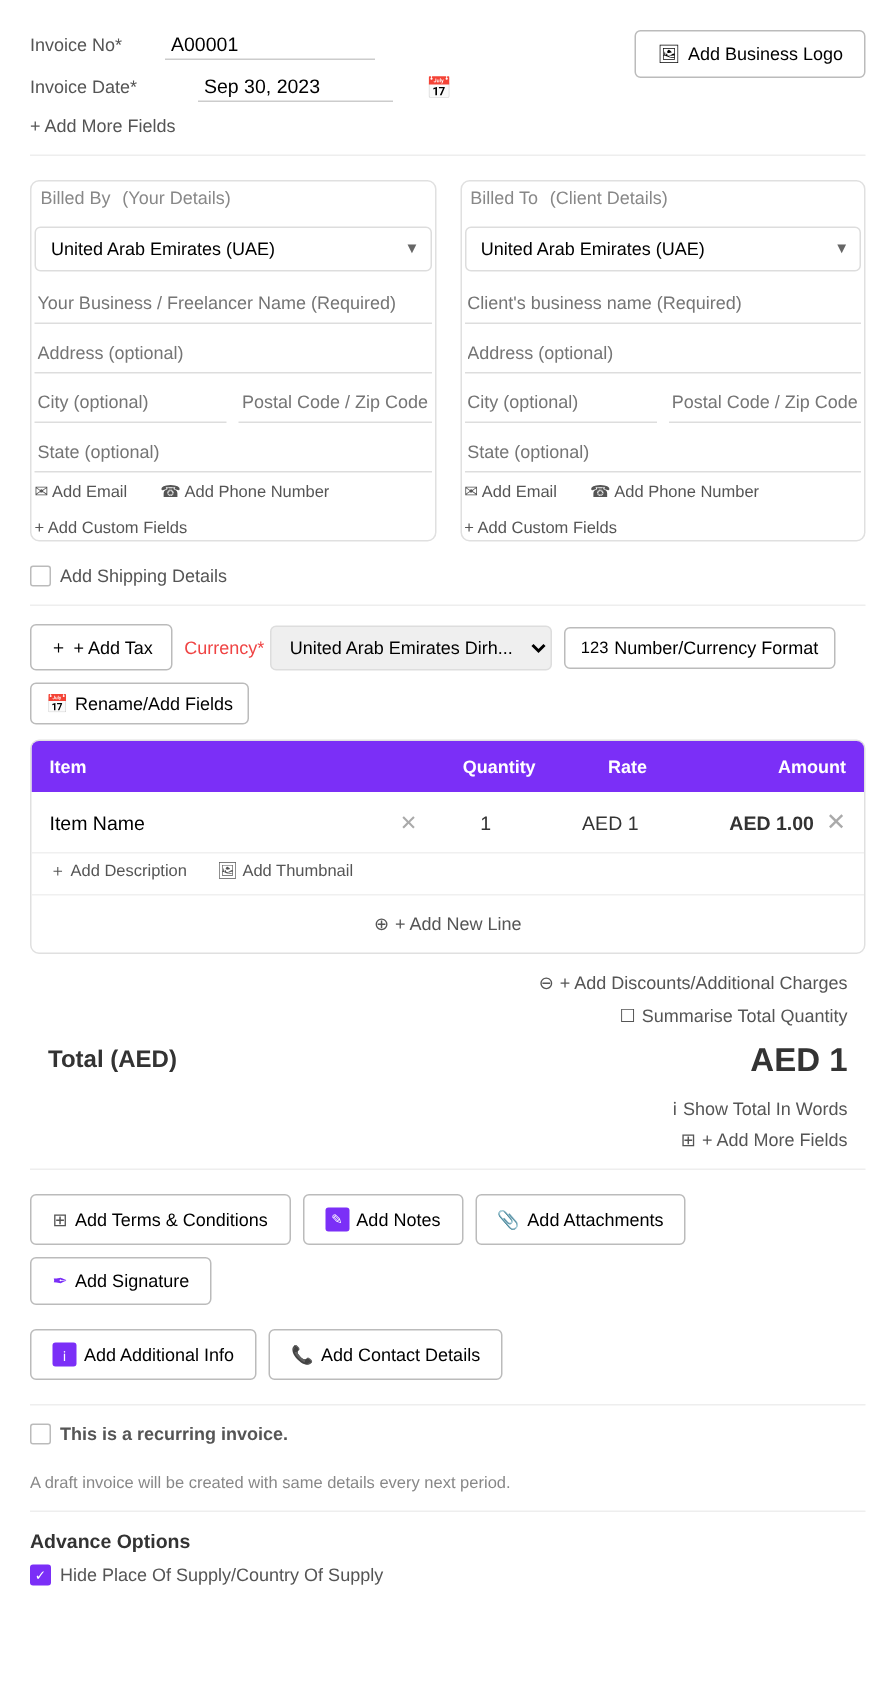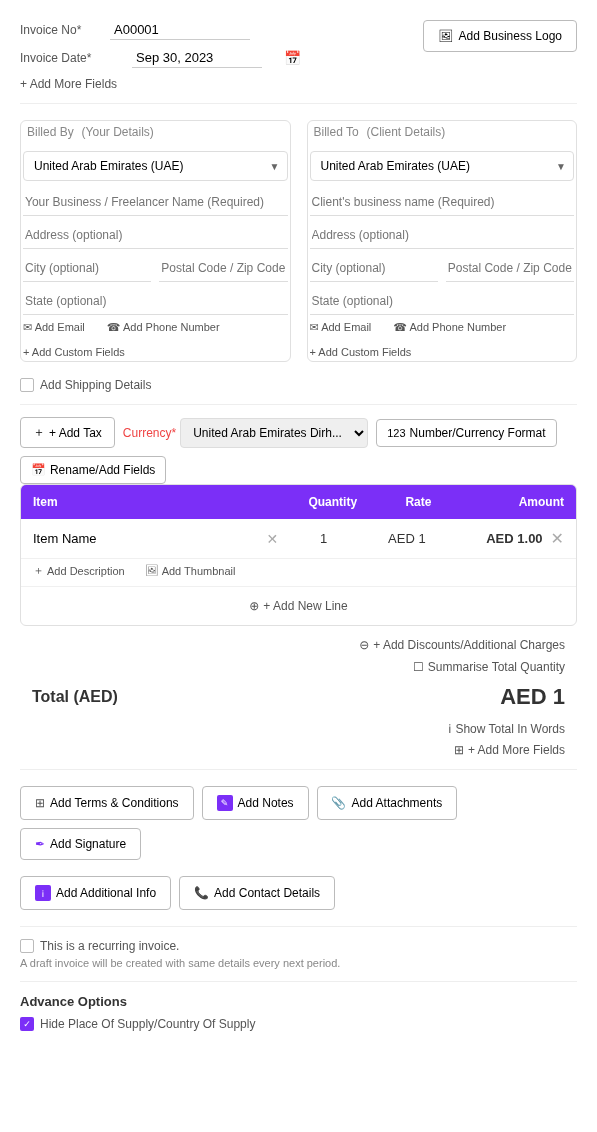--- a/index.html
+++ b/index.html
@@ -37,21 +37,21 @@
     .btn-outline { border: 1px solid #bbb; background: #fff; border-radius: 4px; padding: 6px 12px; font-size: 12px; cursor: pointer; display: inline-flex; align-items: center; gap: 4px; }
     
     .currency-wrapper { display: flex; align-items: center; gap: 4px; }
     .currency-label { font-size: 12px; color: #333; }
     .currency-label span { color: #ef4444; }
     .currency-select { border: 1px solid #ddd; border-radius: 4px; padding: 6px 8px; font-size: 12px; min-width: 160px; cursor: pointer; }
     
     .btn-number-format { border: 1px solid #bbb; background: #fff; border-radius: 4px; padding: 6px 10px; font-size: 12px; cursor: pointer; display: inline-flex; align-items: center; gap: 4px; }
     .btn-rename { border: 1px solid #bbb; background: #fff; border-radius: 4px; padding: 6px 10px; font-size: 12px; cursor: pointer; display: inline-flex; align-items: center; gap: 4px; }
     
-    .items-table { width: 100%; border: 1px solid #e0e0e0; border-radius: 6px; overflow: hidden; margin-top: 0; }
+    .items-table { width: 100%; border: 1px solid #e0e0e0; border-radius: 6px; overflow: hidden; margin-top: 10px; }
     .items-header { background: #7b2ff7; color: #fff; display: flex; padding: 10px 12px; font-size: 12px; font-weight: bold; }
     .col-item { flex: 3; }
     .col-qty { flex: 1; text-align: center; }
     .col-rate { flex: 1; text-align: center; }
     .col-amount { flex: 1.2; text-align: right; }
     
     .item-row { display: flex; align-items: center; padding: 10px 12px; border-bottom: 1px solid #f0f0f0; gap: 8px; }
     .item-name-input { border: none; outline: none; font-size: 13px; flex: 3; }
     .item-x { color: #aaa; cursor: pointer; font-size: 14px; }
     .item-qty { flex: 1; text-align: center; font-size: 13px; }
@@ -75,21 +75,21 @@
     .show-total-link { font-size: 12px; color: #555; cursor: pointer; display: flex; align-items: center; gap: 4px; justify-content: flex-end; margin-bottom: 6px; }
     .add-more-fields-link { font-size: 12px; color: #555; cursor: pointer; display: flex; align-items: center; gap: 4px; justify-content: flex-end; }
     
     .bottom-toolbar { display: flex; flex-wrap: wrap; gap: 8px; margin: 16px 0; }
     .bottom-btn { border: 1px solid #bbb; background: #fff; border-radius: 4px; padding: 8px 14px; font-size: 12px; cursor: pointer; display: inline-flex; align-items: center; gap: 5px; }
     .bottom-btn .icon-box { width: 16px; height: 16px; background: #7b2ff7; border-radius: 2px; display: inline-flex; align-items: center; justify-content: center; color: #fff; font-size: 9px; }
     .bottom-btn .icon-pen { color: #7b2ff7; }
     .bottom-btn .icon-clip { color: #7b2ff7; }
     
     .recurring-section { margin: 12px 0; font-size: 12px; color: #555; }
-    .recurring-section .rec-title { display: flex; align-items: center; gap: 6px; font-weight: normal; margin-bottom: 4px; }
+    .recurring-section .rec-title { display: flex; align-items: center; gap: 6px; font-weight: bold; margin-bottom: 20px; }
     .recurring-section .rec-desc { color: #888; font-size: 11px; }
     
     .advance-options { margin: 12px 0; }
     .advance-title { font-size: 13px; font-weight: bold; margin-bottom: 8px; }
     .option-row { display: flex; align-items: center; gap: 6px; font-size: 12px; color: #555; margin-bottom: 6px; }
     .checkbox-checked { width: 14px; height: 14px; background: #7b2ff7; border-radius: 2px; display: inline-flex; align-items: center; justify-content: center; color: #fff; font-size: 9px; flex-shrink: 0; cursor: pointer; }
 
     .divider { height: 1px; background: #eee; margin: 12px 0; }
     
     .add-due-link { font-size: 12px; color: #555; cursor: pointer; display: inline-flex; align-items: center; gap: 3px; margin-bottom: 4px; }

